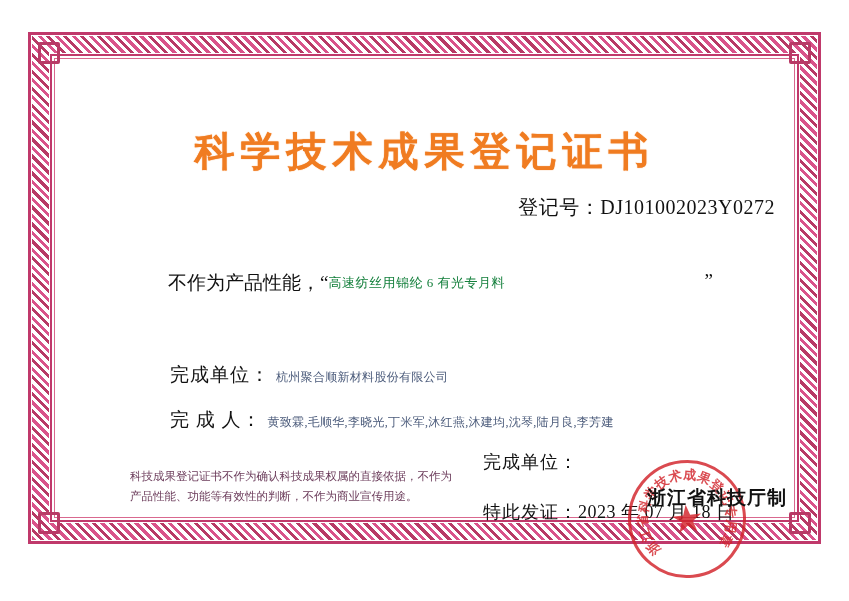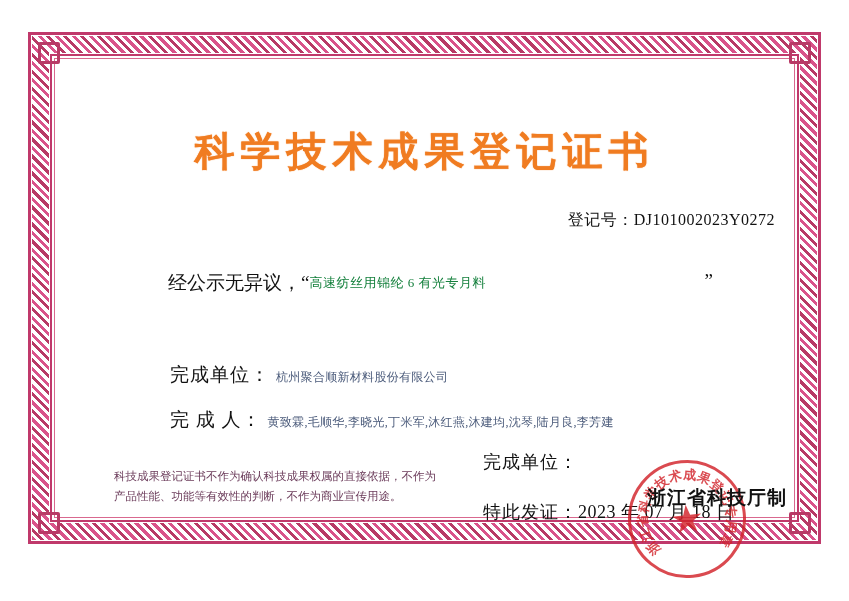--- a/index.html
+++ b/index.html
@@ -108,23 +108,23 @@
     font-size: 40px;
     font-weight: bold;
     letter-spacing: 6px;
     color: #f07c21;
     text-shadow: 0 0 1px #f07c21;
     white-space: nowrap;
   }
 
   .reg-number {
     position: absolute;
-    top: 148px;
+    top: 132px;
     right: 16px;
-    font-size: 16px;
+    font-size: 20px;
     color: #111111;
     letter-spacing: 0.5px;
     white-space: nowrap;
   }
 
   .line-public {
     position: absolute;
     top: 208px;
     left: 110px;
     right: 20px;
@@ -175,21 +175,21 @@
   }
   .field-value {
     font-size: 12px;
     color: #4a5a7a;
     margin-left: 6px;
     letter-spacing: 0.3px;
   }
 
   .disclaimer {
     position: absolute;
-    left: 56px;
+    left: 72px;
     top: 404px;
     width: 330px;
     font-size: 11.5px;
     line-height: 1.75;
     color: #6b3b5a;
   }
 
   .issuer-block {
     position: absolute;
     right: 36px;
@@ -287,21 +287,21 @@
 
   <div class="content">
 
     <div class="cert-title">科学技术成果登记证书</div>
 
     <div class="reg-number">
       <span>登记号：</span><span>DJ101002023Y0272</span>
     </div>
 
     <div class="line-public">
-      <span class="quote-mark">经公示无异议，</span><span class="quote-mark">“</span><span class="quote-text">高速纺丝用锦纶 6 有光专月料</span>
+      <span class="quote-mark">不作为产品性能，</span><span class="quote-mark">“</span><span class="quote-text">高速纺丝用锦纶 6 有光专月料</span>
       <span class="quote-close">”</span>
     </div>
 
 
     <div class="field-row people">
       <span class="field-label">完 成 人：</span><span class="field-value">黄致霖,毛顺华,李晓光,丁米军,沐红燕,沐建均,沈琴,陆月良,李芳建</span>
     </div>
 
     <div class="field-row unit">
       <span class="field-label">完成单位：</span><span class="field-value">杭州聚合顺新材料股份有限公司</span>

